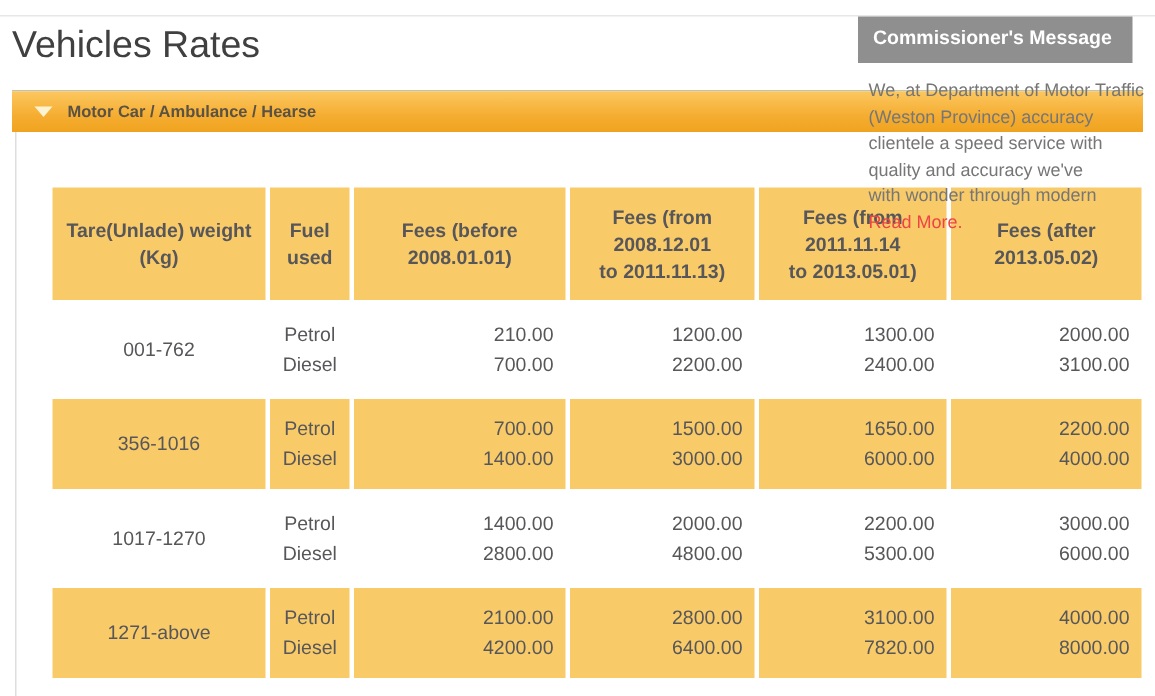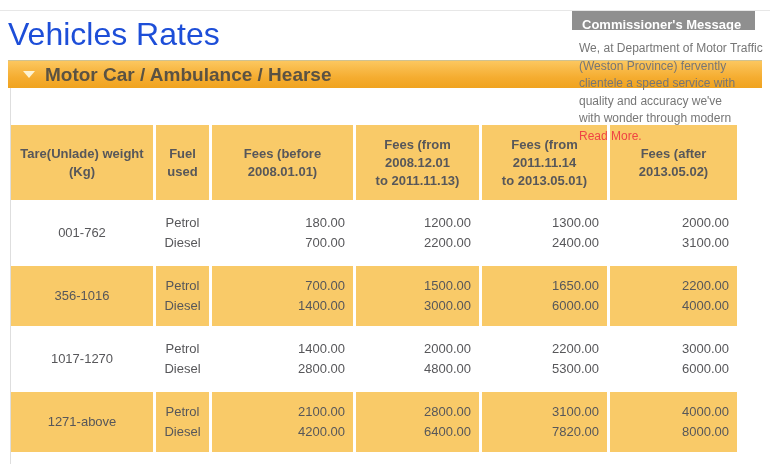--- a/index.html
+++ b/index.html
@@ -11,50 +11,50 @@
     overflow: hidden;
   }
 
   .top-divider {
     position: absolute; left: 0; top: 10px;
     width: 770px; height: 1px; background: #e7e7e7;
   }
 
   .page-title {
     position: absolute; left: 8px; top: 16px;
-    font-size: 32px; font-weight: 400; color: #1d4ed8;
+    font-size: 25px; font-weight: 400; color: #404040;
     letter-spacing: 0px;
   }
 
   .accordion-bar {
     position: absolute; left: 8px; top: 60px;
     width: 754px; height: 28px;
     background: linear-gradient(#fcc75f, #f5ad31 60%, #f0a31f);
     border-top: 1px solid #cfc291;
     display: flex; align-items: center;
     cursor: pointer;
   }
   .tri-down {
     width: 0; height: 0; margin-left: 15px;
     border-left: 6px solid transparent;
     border-right: 6px solid transparent;
     border-top: 7px solid #fdf3d2;
   }
   .accordion-label {
     margin-left: 10px;
-    font-size: 19px; font-weight: bold; color: #5a5243;
+    font-size: 11px; font-weight: bold; color: #5a5243;
   }
 
   .left-rule {
     position: absolute; left: 10px; top: 88px;
     width: 1px; height: 376px; background: #dedede;
   }
 
   table.fees {
-    position: absolute; left: 8px; top: 122px;
+    position: absolute; left: 32px; top: 122px;
     width: 732px;
     border-collapse: separate; border-spacing: 3px;
     table-layout: fixed;
     font-size: 13px; color: #57575a;
   }
   table.fees th {
     background: #f9ca68;
     font-weight: bold; font-size: 13px; color: #57575a;
     height: 75px; vertical-align: middle; text-align: center;
     line-height: 18px;
@@ -65,21 +65,21 @@
   }
   tr.row-alt td { background: #f9ca68; }
   td.c-center, th.c-center { text-align: center; }
   td.c-right { text-align: right; padding-right: 8px; }
 
   .panel {
     position: absolute; left: 572px; top: 11px;
     width: 183px; z-index: 5;
   }
   .panel-header {
-    height: 19px; background: #8f8f8f;
+    height: 31px; background: #8f8f8f;
     color: #ffffff; font-size: 13px; font-weight: bold;
     line-height: 27px; padding-left: 10px;
     white-space: nowrap;
   }
   .panel-body {
     padding: 10px 0 0 7px;
     font-size: 12px; line-height: 17.5px; color: #767676;
   }
   .panel-body .msg-line { white-space: nowrap; }
   .read-more {
@@ -139,21 +139,21 @@
     </th>
   </tr>
 
   <tr>
     <td class="c-center">001-762</td>
     <td class="c-center">
       <div>Petrol</div>
       <div>Diesel</div>
     </td>
     <td class="c-right">
-      <div>180.00</div>
+      <div>210.00</div>
       <div>700.00</div>
     </td>
     <td class="c-right">
       <div>1200.00</div>
       <div>2200.00</div>
     </td>
     <td class="c-right">
       <div>1300.00</div>
       <div>2400.00</div>
     </td>
@@ -234,19 +234,19 @@
       <div>8000.00</div>
     </td>
   </tr>
 </tbody>
   </table>
 
 <div class="panel">
   <div class="panel-header">Commissioner's Message</div>
   <div class="panel-body">
     <div class="msg-line">We, at Department of Motor Traffic</div>
-    <div class="msg-line">(Weston Province) fervently</div>
+    <div class="msg-line">(Weston Province) accuracy</div>
     <div class="msg-line">clientele a speed service with</div>
     <div class="msg-line">quality and accuracy we've</div>
     <div class="msg-line">with wonder through modern</div>
     <div class="read-more">Read More.</div>
   </div>
 </div>
 
 </body></html>

